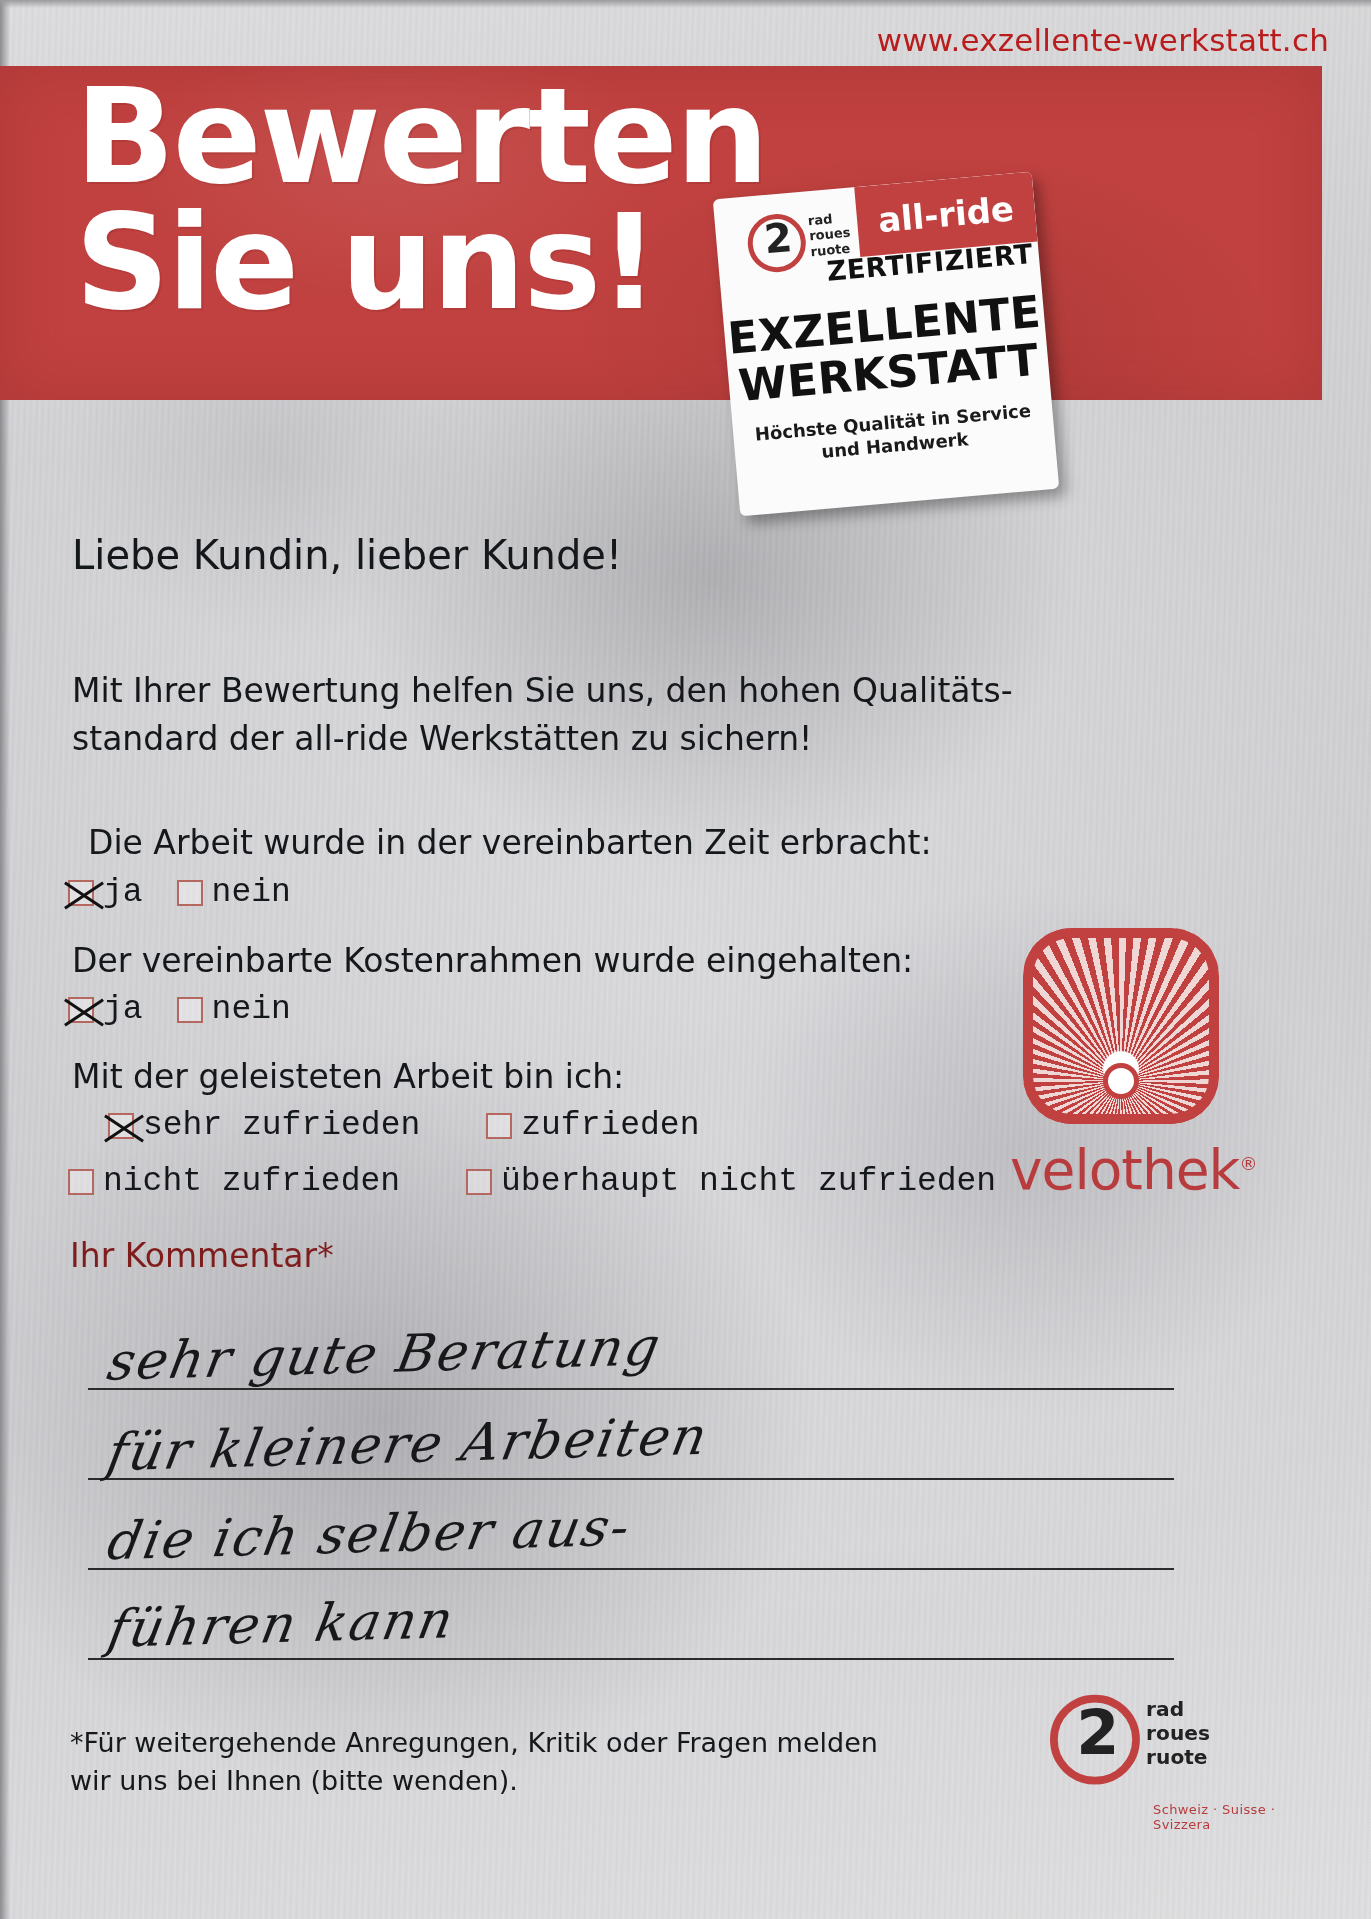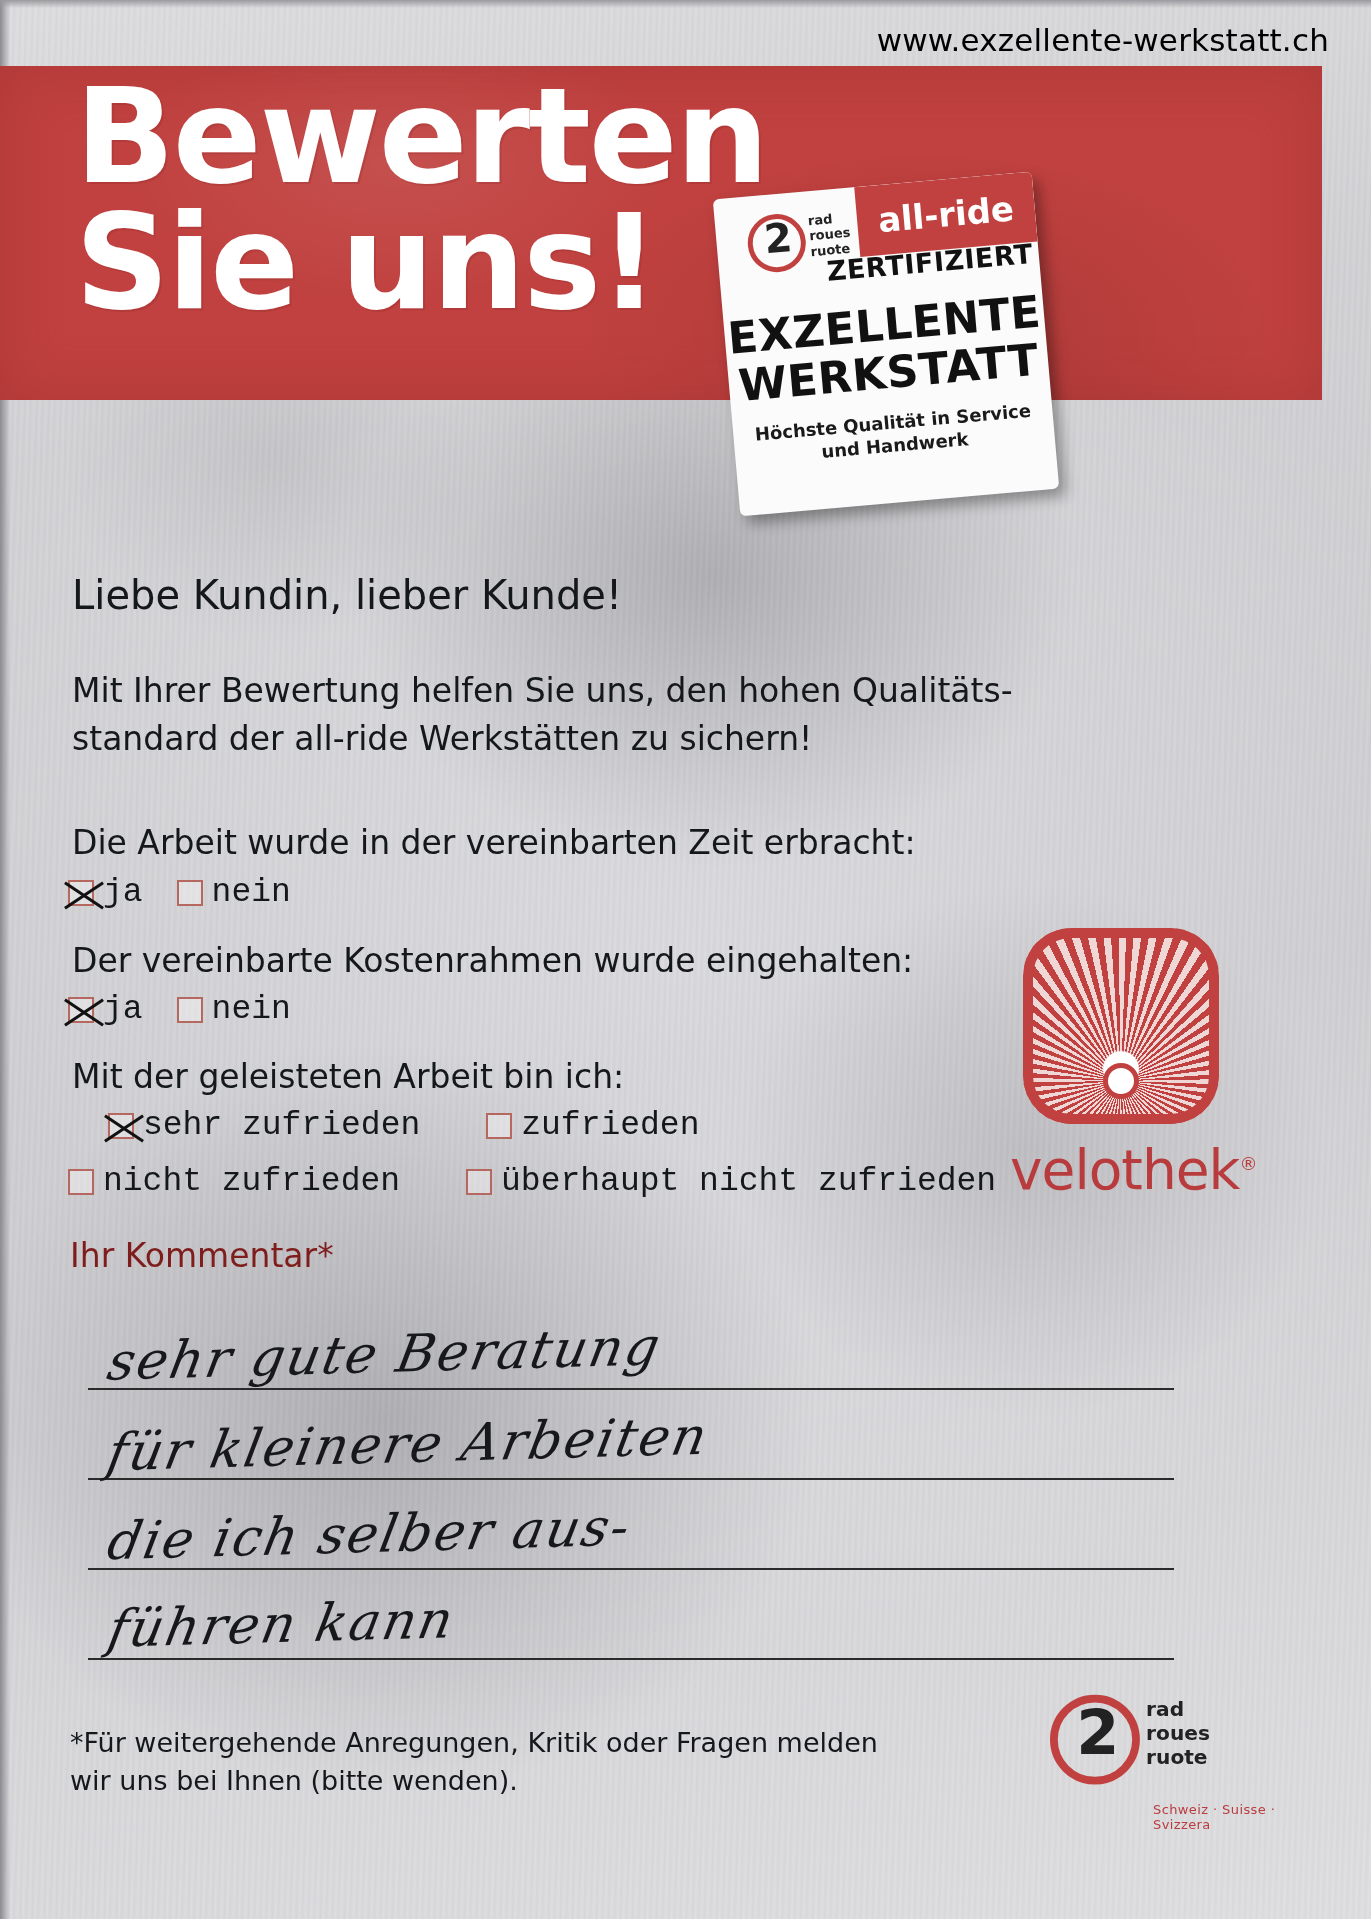--- a/index.html
+++ b/index.html
@@ -46,21 +46,21 @@
     background: linear-gradient(180deg, #9b9b9f, rgba(155,155,159,0));
   }
 
   
   .url {
     position: absolute;
     right: 42px;
     top: 22px;
     font-size: 31px;
     letter-spacing: 0.2px;
-    color: #000000;
+    color: #b91c1c;
     font-family: "DejaVu Sans", sans-serif;
     text-align: right;
   }
 
   
   .band {
     position: absolute;
     left: 0;
     top: 66px;
     width: 1322px;
@@ -187,21 +187,21 @@
     font-size: 13px;
     line-height: 1.18;
     color: #222;
     white-space: pre-line;
   }
 
   
   .salutation {
     position: absolute;
     left: 72px;
-    top: 572px;
+    top: 532px;
     font-size: 40px;
     color: #15181b;
     font-family: "DejaVu Sans", sans-serif;
   }
   .intro {
     position: absolute;
     left: 72px;
     top: 667px;
     font-size: 33px;
     line-height: 1.46;
@@ -210,21 +210,21 @@
     font-family: "DejaVu Sans", sans-serif;
   }
 
   .q {
     position: absolute;
     left: 72px;
     font-size: 33px;
     color: #15181b;
     font-family: "DejaVu Sans", sans-serif;
   }
-  .q1 { top: 823px; }
+  .q1 { top: 823px; margin-left: 16px; }
   .q2 { top: 941px; }
   .q3 { top: 1057px; }
 
   .opts {
     position: absolute;
     left: 68px;
     display: flex;
     align-items: center;
     font-size: 33px;
     color: #15181b;

